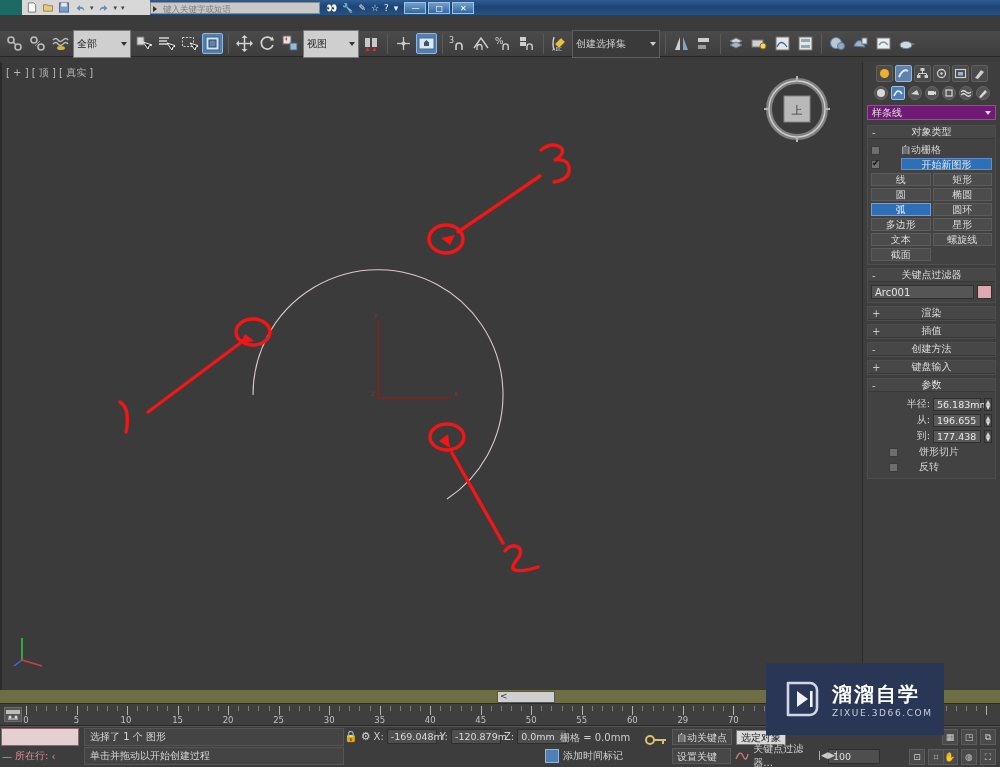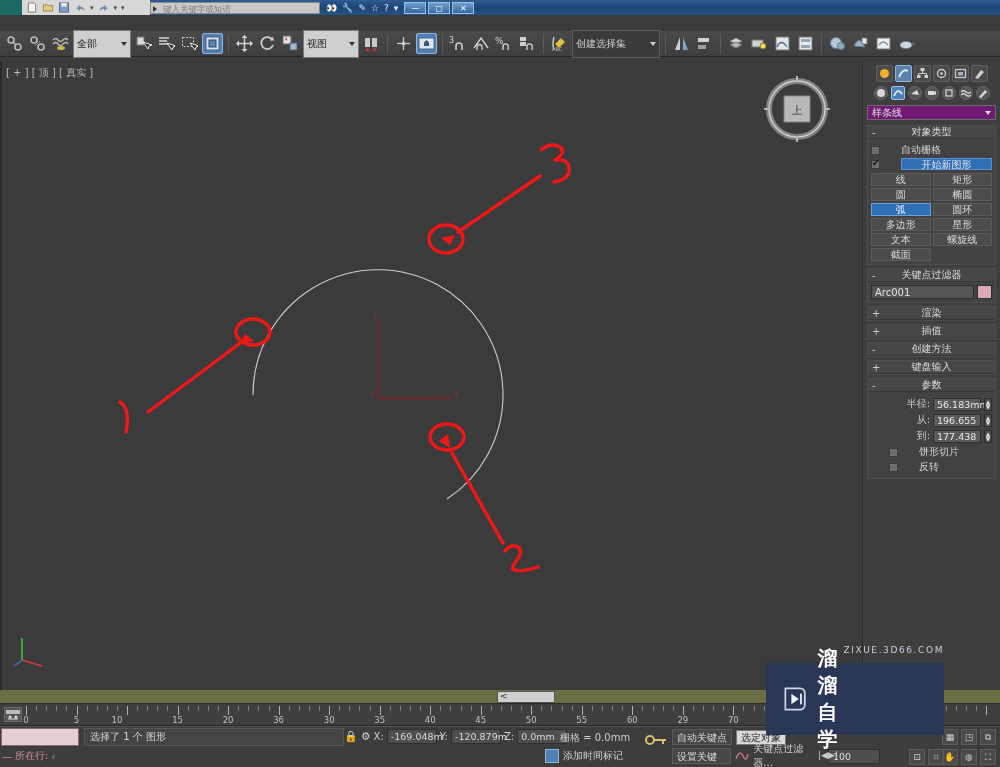--- a/index.html
+++ b/index.html
@@ -172,21 +172,21 @@
   .navicons .ni{ width:16px;height:16px;background:#4a4a4a;border:1px solid #5c5c5c;
     display:flex;align-items:center;justify-content:center;font-size:9px;color:#cfcfcf; }
   .addkey{ position:absolute; left:545px; top:22px; display:flex;align-items:center;gap:4px; }
 
   
   .watermark{
     position:absolute; left:766px; top:663px; width:178px; height:72px;
     background:#2a3656; display:flex; align-items:center; gap:8px; padding-left:14px;
     z-index:50;
   }
-  .wm-text{ display:flex; flex-direction:row; }
+  .wm-text{ display:flex; flex-direction:column; }
   .wm-main{ color:#fff; font-size:20px; letter-spacing:2px; font-weight:bold; }
   .wm-sub{ color:#c8cede; font-size:9px; letter-spacing:1.6px; }
 
   
   .annot{ position:absolute; top:0; left:0; width:1000px; height:767px;
     pointer-events:none; z-index:40; }
 </style>
 </head>
 <body>
 
@@ -777,24 +777,24 @@
         <div class="tick" style="left: 889.263px; height: 5px; background: rgb(126, 126, 126);"></div>
         <div class="tick" style="left: 899.368px; height: 5px; background: rgb(126, 126, 126);"></div>
         <div class="tick" style="left: 909.474px; height: 9px; background: rgb(176, 176, 176);"></div>
         <div class="tick" style="left: 919.579px; height: 5px; background: rgb(126, 126, 126);"></div>
         <div class="tick" style="left: 929.684px; height: 5px; background: rgb(126, 126, 126);"></div>
         <div class="tick" style="left: 939.789px; height: 5px; background: rgb(126, 126, 126);"></div>
         <div class="tick" style="left: 949.895px; height: 5px; background: rgb(126, 126, 126);"></div>
         <div class="tick" style="left: 960px; height: 9px; background: rgb(176, 176, 176);"></div>
         <div class="tlab" style="left: 0px;">0</div>
         <div class="tlab" style="left: 50.5263px;">5</div>
-        <div class="tlab" style="left: 91px;">10</div>
+        <div class="tlab" style="left: 100px;">10</div>
         <div class="tlab" style="left: 151.579px;">15</div>
         <div class="tlab" style="left: 202.105px;">20</div>
-        <div class="tlab" style="left: 252.632px;">36</div>
+        <div class="tlab" style="left: 252.632px;">25</div>
         <div class="tlab" style="left: 303.158px;">30</div>
         <div class="tlab" style="left: 353.684px;">35</div>
         <div class="tlab" style="left: 404.211px;">40</div>
         <div class="tlab" style="left: 454.737px;">45</div>
         <div class="tlab" style="left: 505.263px;">50</div>
         <div class="tlab" style="left: 555.789px;">55</div>
         <div class="tlab" style="left: 606.316px;">60</div>
         <div class="tlab" style="left: 656.842px;">29</div>
         <div class="tlab" style="left: 707.368px;">70</div>
         <div class="tlab" style="left: 757.895px;">75</div>
@@ -809,20 +809,21 @@
       <div class="mxl-top"></div>
       <div class="mxl-bot">
         <span>—</span>
         <span>所在行:</span>
         <span>‹</span>
       </div>
     </div>
 
     <div class="stat-col">
       <div class="stat-line">选择了 1 个 图形</div>
+      <div class="stat-line">单击并拖动以开始创建过程</div>
     </div>
 
     <div class="coords">
       <span>🔒</span>
       <span>⚙</span>
       <span class="clbl">X:</span>
       <span class="cfield">-169.048m</span>
       <span class="clbl">Y:</span>
       <span class="cfield">-120.879m</span>
       <span class="clbl">Z:</span>

